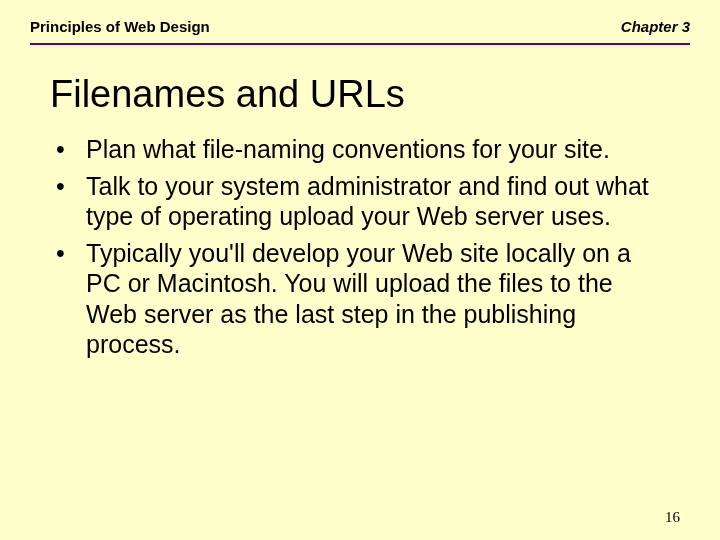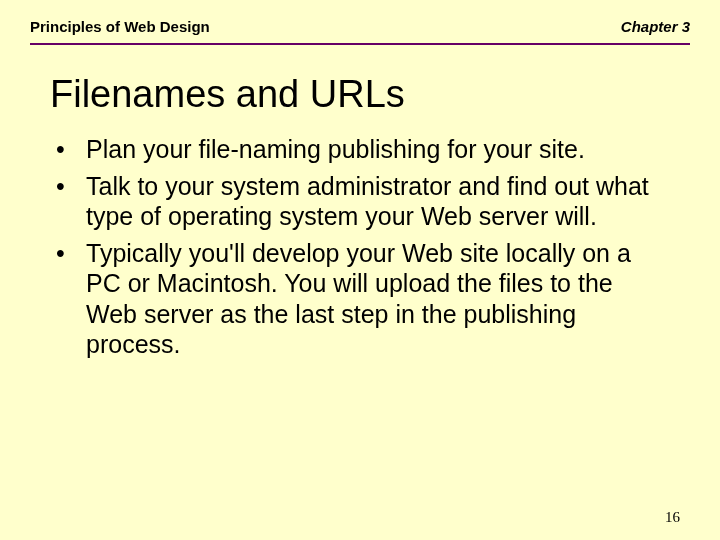--- a/index.html
+++ b/index.html
@@ -75,25 +75,25 @@
   <div class="header-right">Chapter 3</div>
 </div>
 
 <hr class="divider">
 
 <h1 class="title">Filenames and URLs</h1>
 
 <ul class="bullets">
   <li>
     <span class="bullet-dot">•</span>
-    <span class="bullet-text">Plan your file-naming publishing for your site.</span>
+    <span class="bullet-text">Plan what file-naming conventions for your site.</span>
   </li>
   <li>
     <span class="bullet-dot">•</span>
-    <span class="bullet-text">Talk to your system administrator and find out what type of operating system your Web server will.</span>
+    <span class="bullet-text">Talk to your system administrator and find out what type of operating upload your Web server uses.</span>
   </li>
   <li>
     <span class="bullet-dot">•</span>
     <span class="bullet-text">Typically you'll develop your Web site locally on a PC or Macintosh. You will upload the files to the Web server as the last step in the publishing process.</span>
   </li>
 </ul>
 
 <div class="page-number">16</div>
 
 </body></html>

